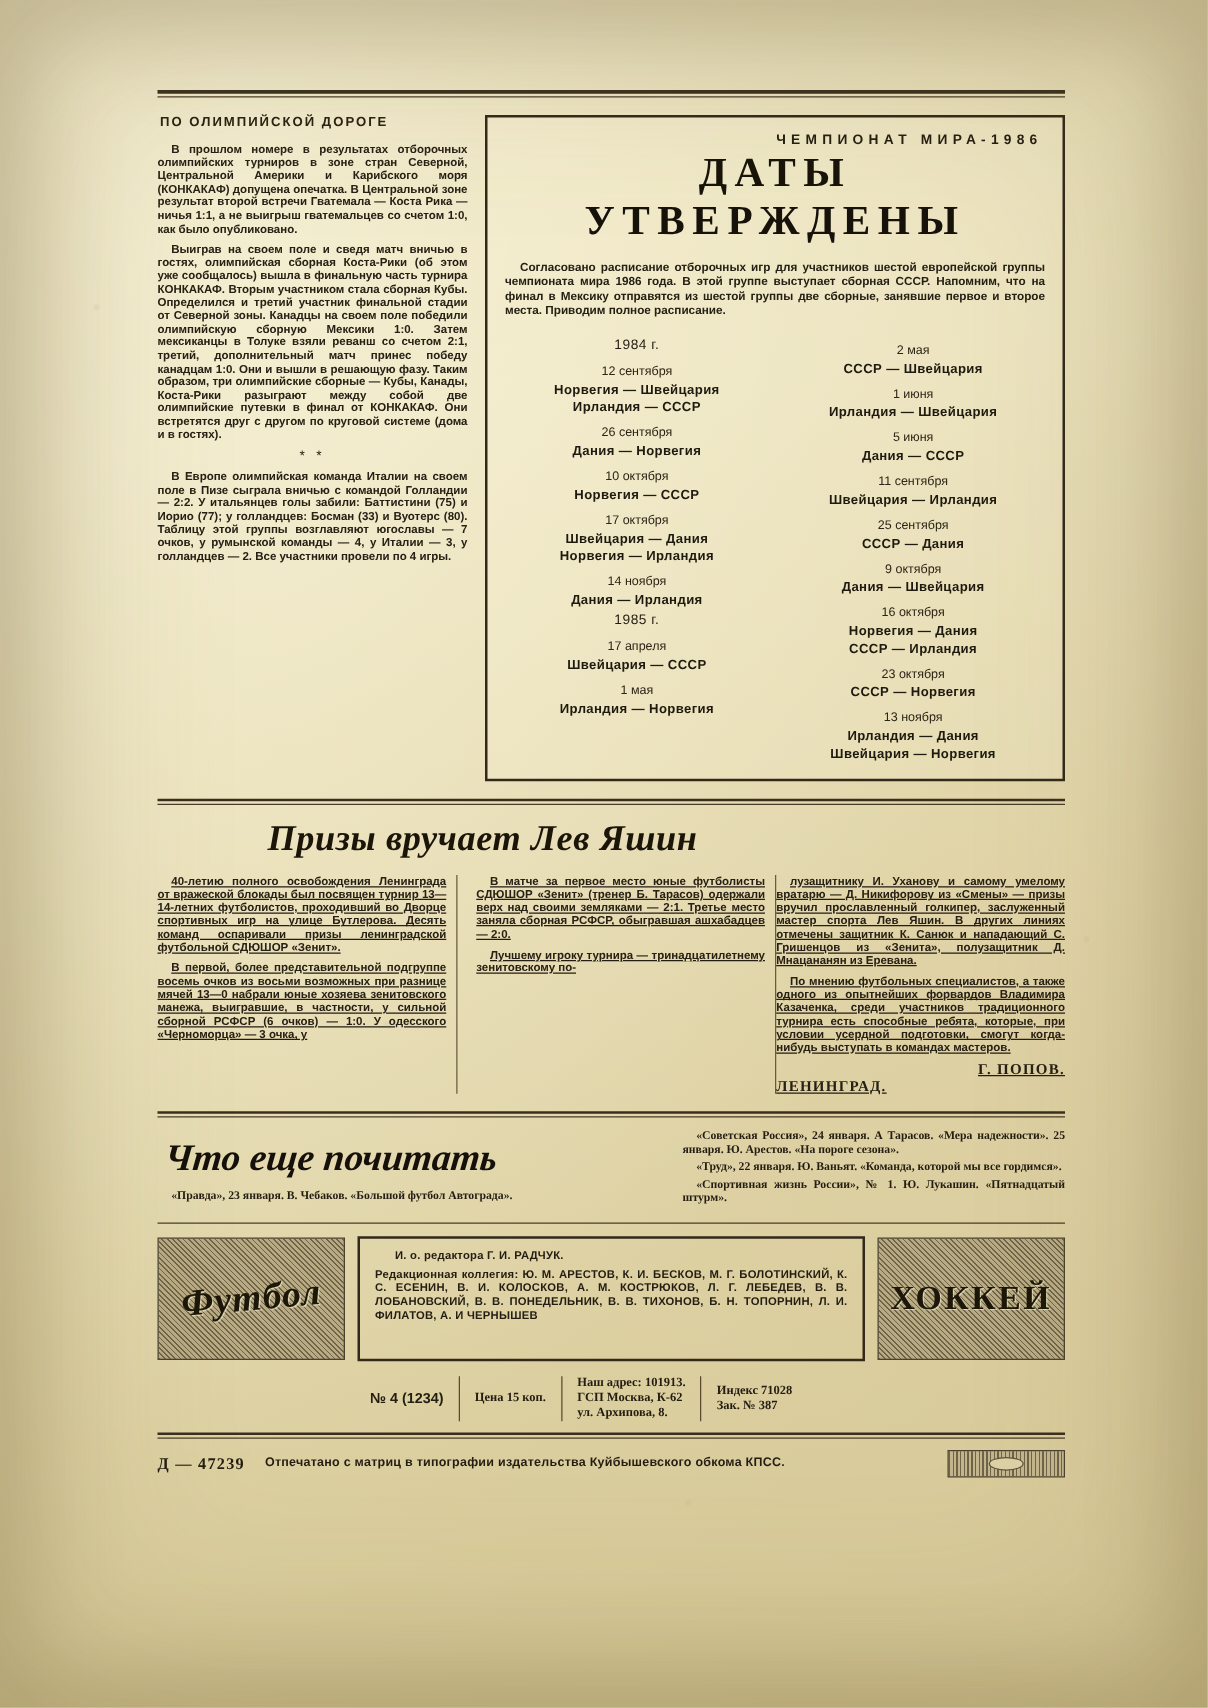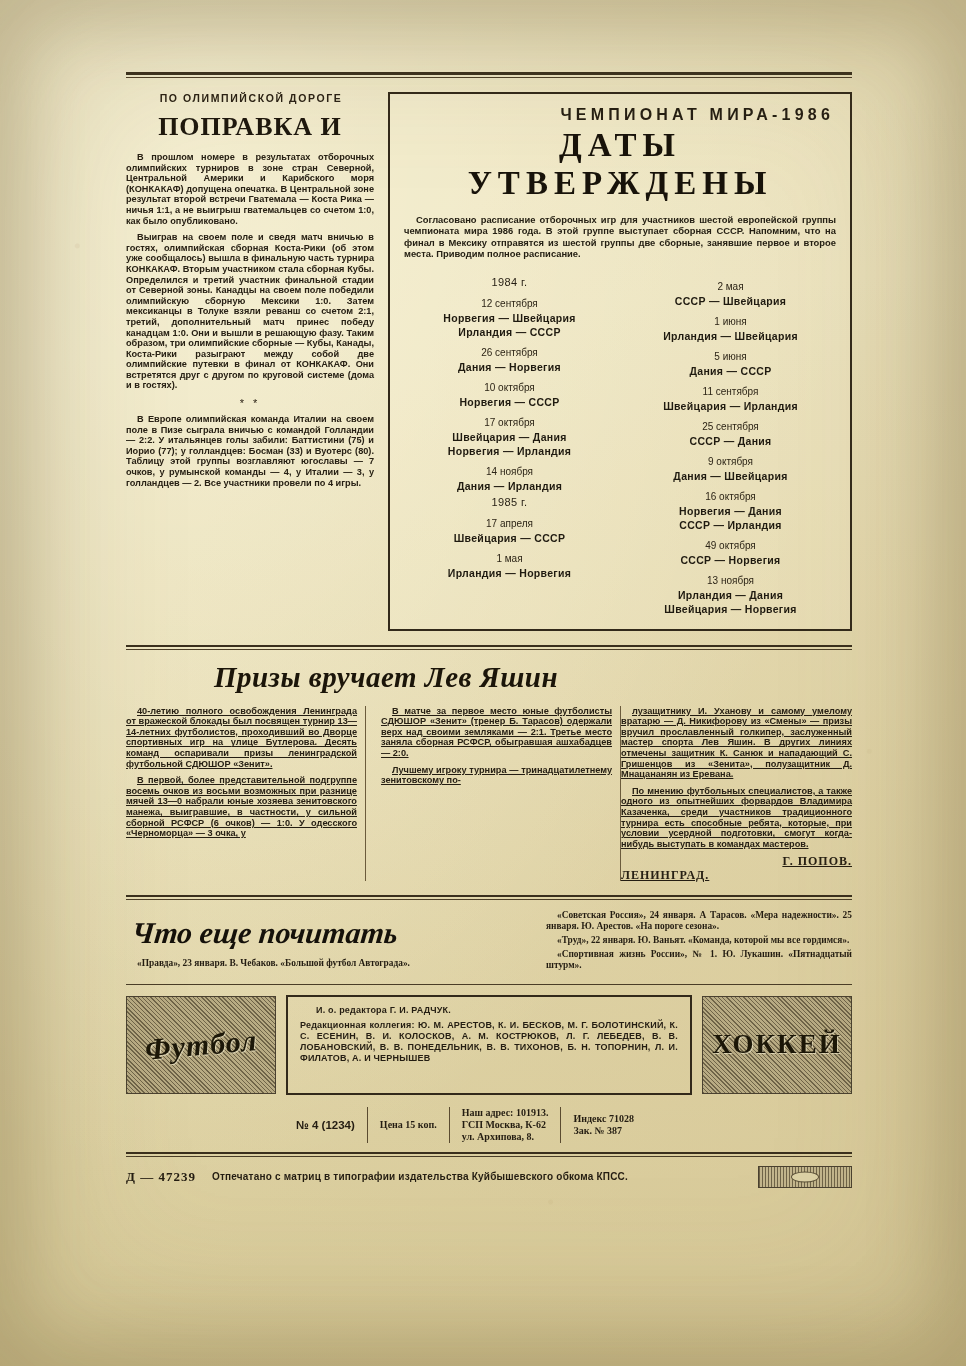--- a/index.html
+++ b/index.html
@@ -37,21 +37,21 @@
   #sheet{
     position:absolute;left:126px;top:72px;width:726px;height:1172px;
     color:#241d12;
   }
   .rule-top{height:0;border-top:3px solid #3a2f1d;margin-bottom:2px;}
   .rule-top2{height:0;border-top:1px solid #4a3d27;margin-bottom:14px;}
 
   
   .kicker{
     font-size:10.5px;letter-spacing:1.6px;font-weight:700;color:#2a2114;
-    text-transform:uppercase;margin:0 0 8px 2px;text-align:center;
+    text-transform:uppercase;margin:0 0 8px 2px;
   }
   .body-txt{
     font-size:9.2px;line-height:10.6px;text-align:justify;
     font-weight:700;color:#272014;
     font-family:"Liberation Sans", sans-serif;
     hyphens:auto;-webkit-hyphens:auto;
   }
   .body-txt p{margin:0 0 6px 0;text-indent:11px;}
 
   
@@ -64,21 +64,21 @@
     text-align:center;margin:2px 0 10px 0;
   }
   .stars{text-align:center;font-size:11px;letter-spacing:3px;margin:6px 0 5px;color:#2a2114;}
 
   
   #wc-box{
     flex:1 1 auto;border:2px solid #32291a;padding:10px 14px 12px 14px;
     position:relative;background:rgba(255,250,222,.18);
   }
   #wc-kicker{
-    text-align:right;font-size:16px;letter-spacing:4.2px;font-weight:700;
+    text-align:right;font-size:11px;letter-spacing:4.2px;font-weight:700;
     color:#241d12;margin:2px 2px 2px 0;
   }
   #wc-head{
     font-family:"Liberation Serif", serif;font-weight:700;
     font-size:33px;line-height:38px;letter-spacing:6px;
     text-align:center;color:#18130a;margin:2px 0 12px 0;
   }
   #wc-lead{
     font-size:9.4px;line-height:11.4px;font-weight:700;text-align:justify;
     margin:0 0 12px 0;text-indent:12px;color:#252014;
@@ -176,21 +176,20 @@
   <div id="sheet">
 
     <div class="rule-top"></div>
     <div class="rule-top2"></div>
 
     <div id="top-wrap">
 
       <div id="col-left">
         <div class="kicker">ПО ОЛИМПИЙСКОЙ ДОРОГЕ</div>
         <div class="headline-serif">
-          <div>ПОПРАВКА И</div>
         </div>
         <div class="body-txt">
           <p>В прошлом номере в результатах отборочных олимпийских турниров в зоне стран Северной, Центральной Америки и Карибского моря (КОНКАКАФ) допущена опечатка. В Центральной зоне результат второй встречи Гватемала — Коста Рика — ничья 1:1, а не выигрыш гватемальцев со счетом 1:0, как было опубликовано.</p>
           <p>Выиграв на своем поле и сведя матч вничью в гостях, олимпийская сборная Коста-Рики (об этом уже сообщалось) вышла в финальную часть турнира КОНКАКАФ. Вторым участником стала сборная Кубы. Определился и третий участник финальной стадии от Северной зоны. Канадцы на своем поле победили олимпийскую сборную Мексики 1:0. Затем мексиканцы в Толуке взяли реванш со счетом 2:1, третий, дополнительный матч принес победу канадцам 1:0. Они и вышли в решающую фазу. Таким образом, три олимпийские сборные — Кубы, Канады, Коста-Рики разыграют между собой две олимпийские путевки в финал от КОНКАКАФ. Они встретятся друг с другом по круговой системе (дома и в гостях).</p>
         </div>
         <div class="stars">* *</div>
         <div class="body-txt">
           <p>В Европе олимпийская команда Италии на своем поле в Пизе сыграла вничью с командой Голландии — 2:2. У итальянцев голы забили: Баттистини (75) и Иорио (77); у голландцев: Босман (33) и Вуотерс (80). Таблицу этой группы возглавляют югославы — 7 очков, у румынской команды — 4, у Италии — 3, у голландцев — 2. Все участники провели по 4 игры.</p>
         </div>
       </div>
@@ -229,21 +228,21 @@
               <div class="match">Дания — СССР</div>
               <div class="date">11 сентября</div>
               <div class="match">Швейцария — Ирландия</div>
               <div class="date">25 сентября</div>
               <div class="match">СССР — Дания</div>
               <div class="date">9 октября</div>
               <div class="match">Дания — Швейцария</div>
               <div class="date">16 октября</div>
               <div class="match">Норвегия — Дания</div>
               <div class="match">СССР — Ирландия</div>
-              <div class="date">49 октября</div>
+              <div class="date">23 октября</div>
               <div class="match">СССР — Норвегия</div>
               <div class="date">13 ноября</div>
               <div class="match">Ирландия — Дания</div>
               <div class="match">Швейцария — Норвегия</div>
             </div>
         </div>
       </div>
     </div>
 
     <hr class="hr-thick">

